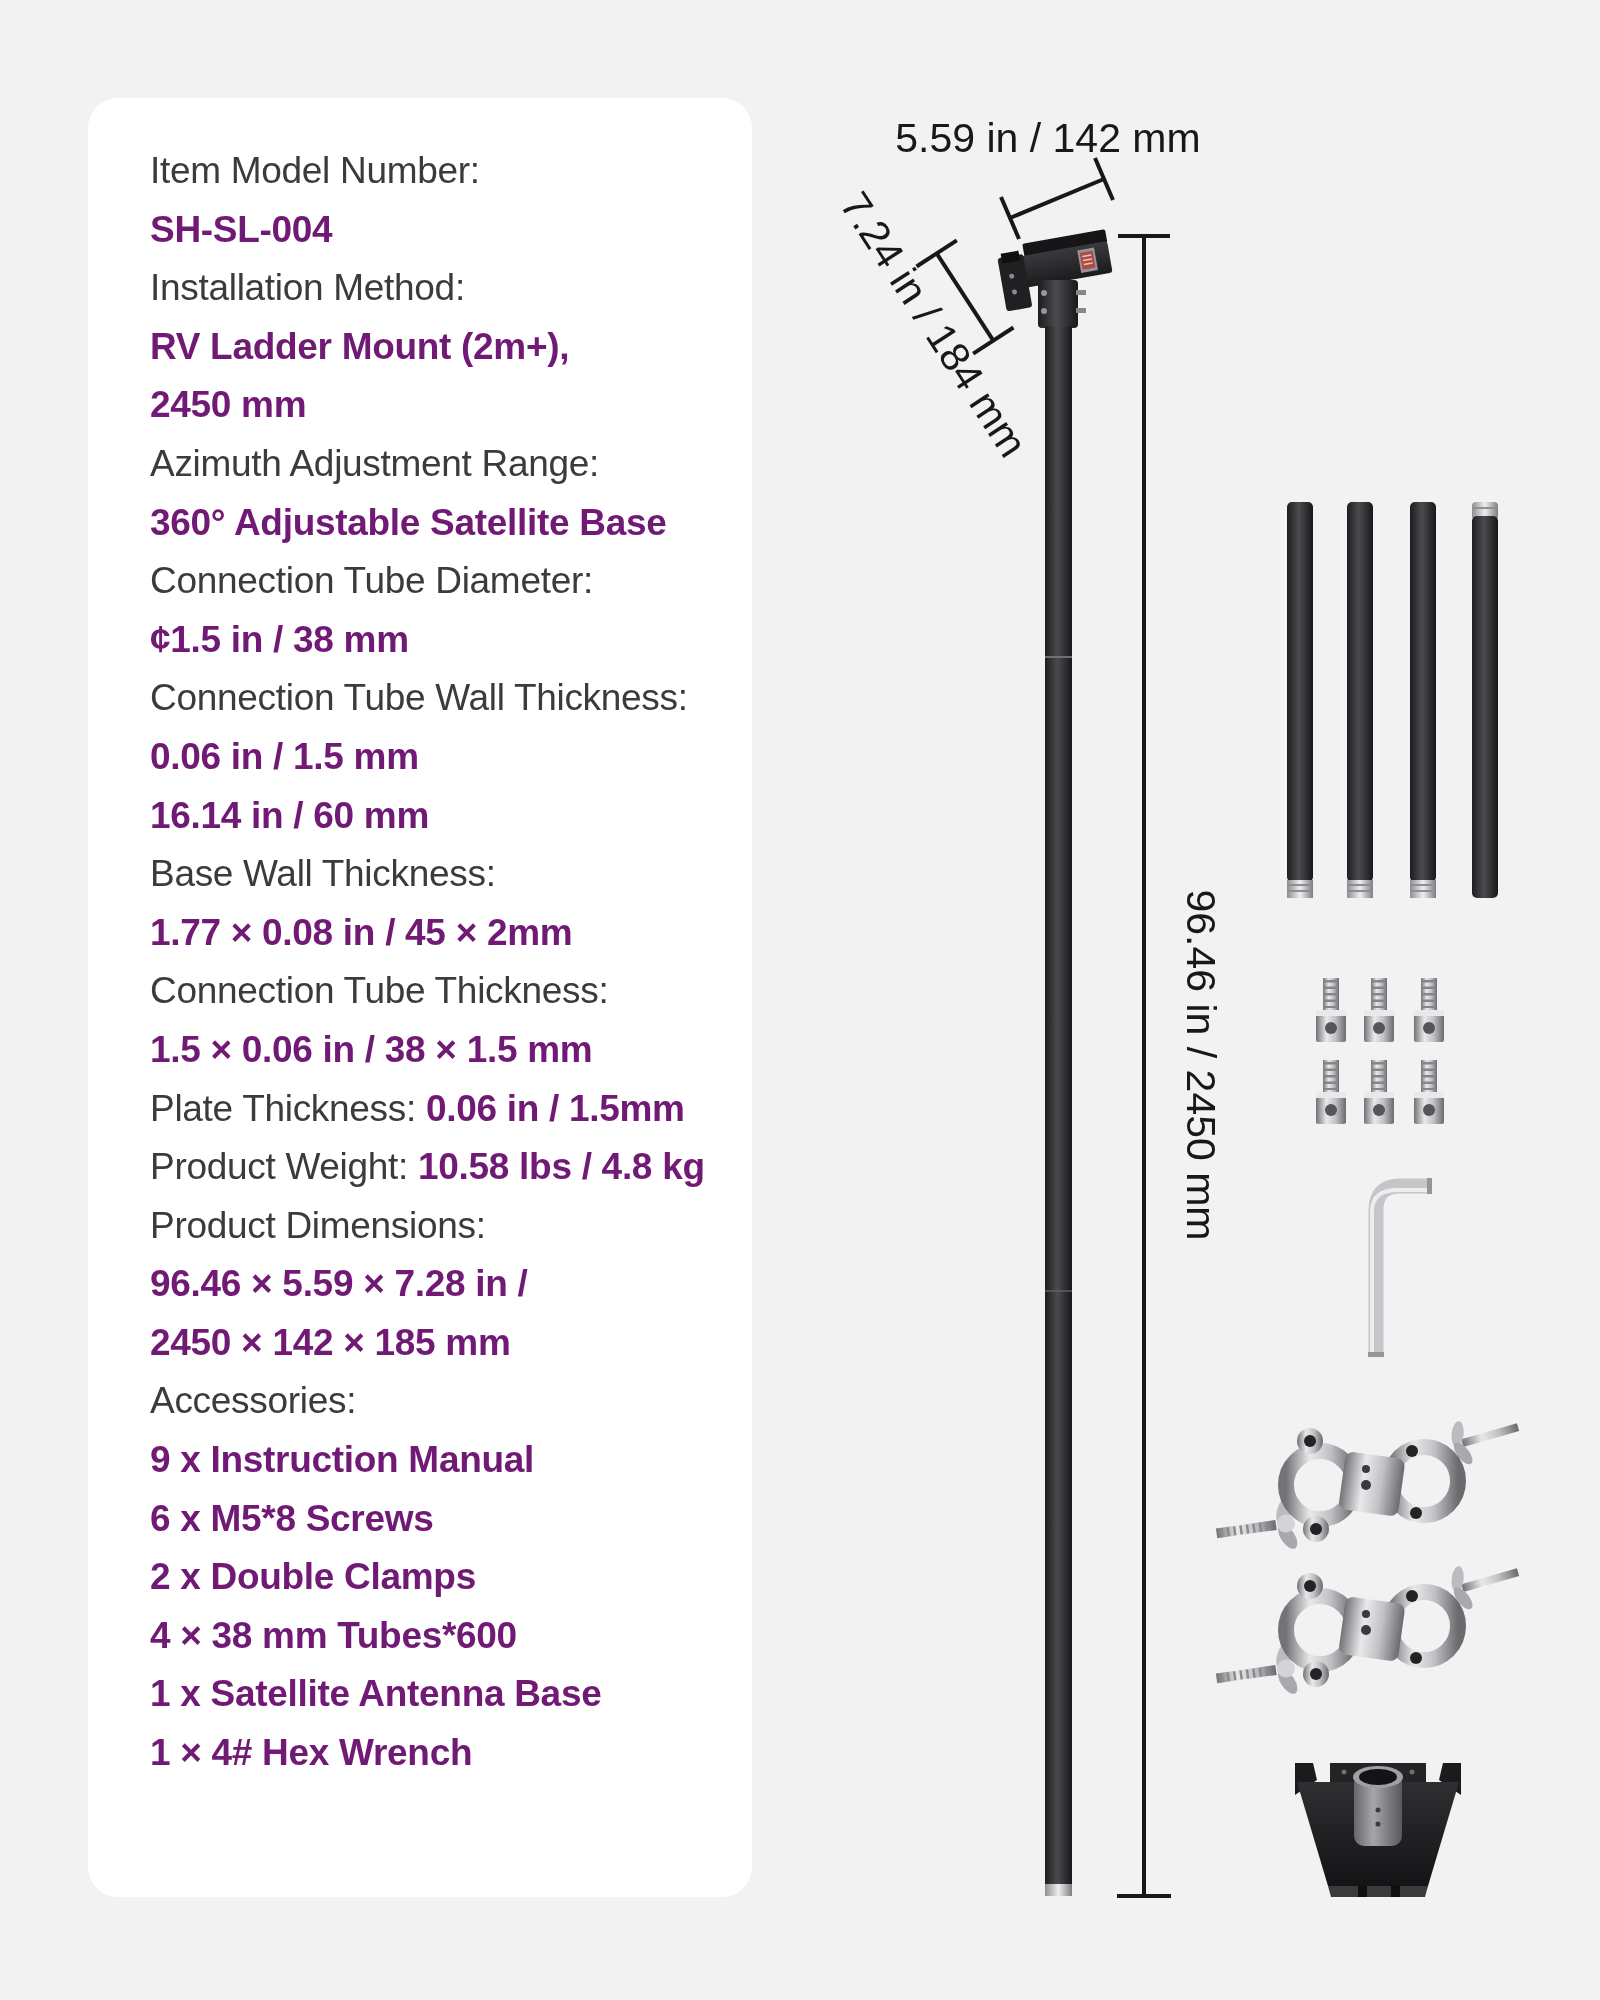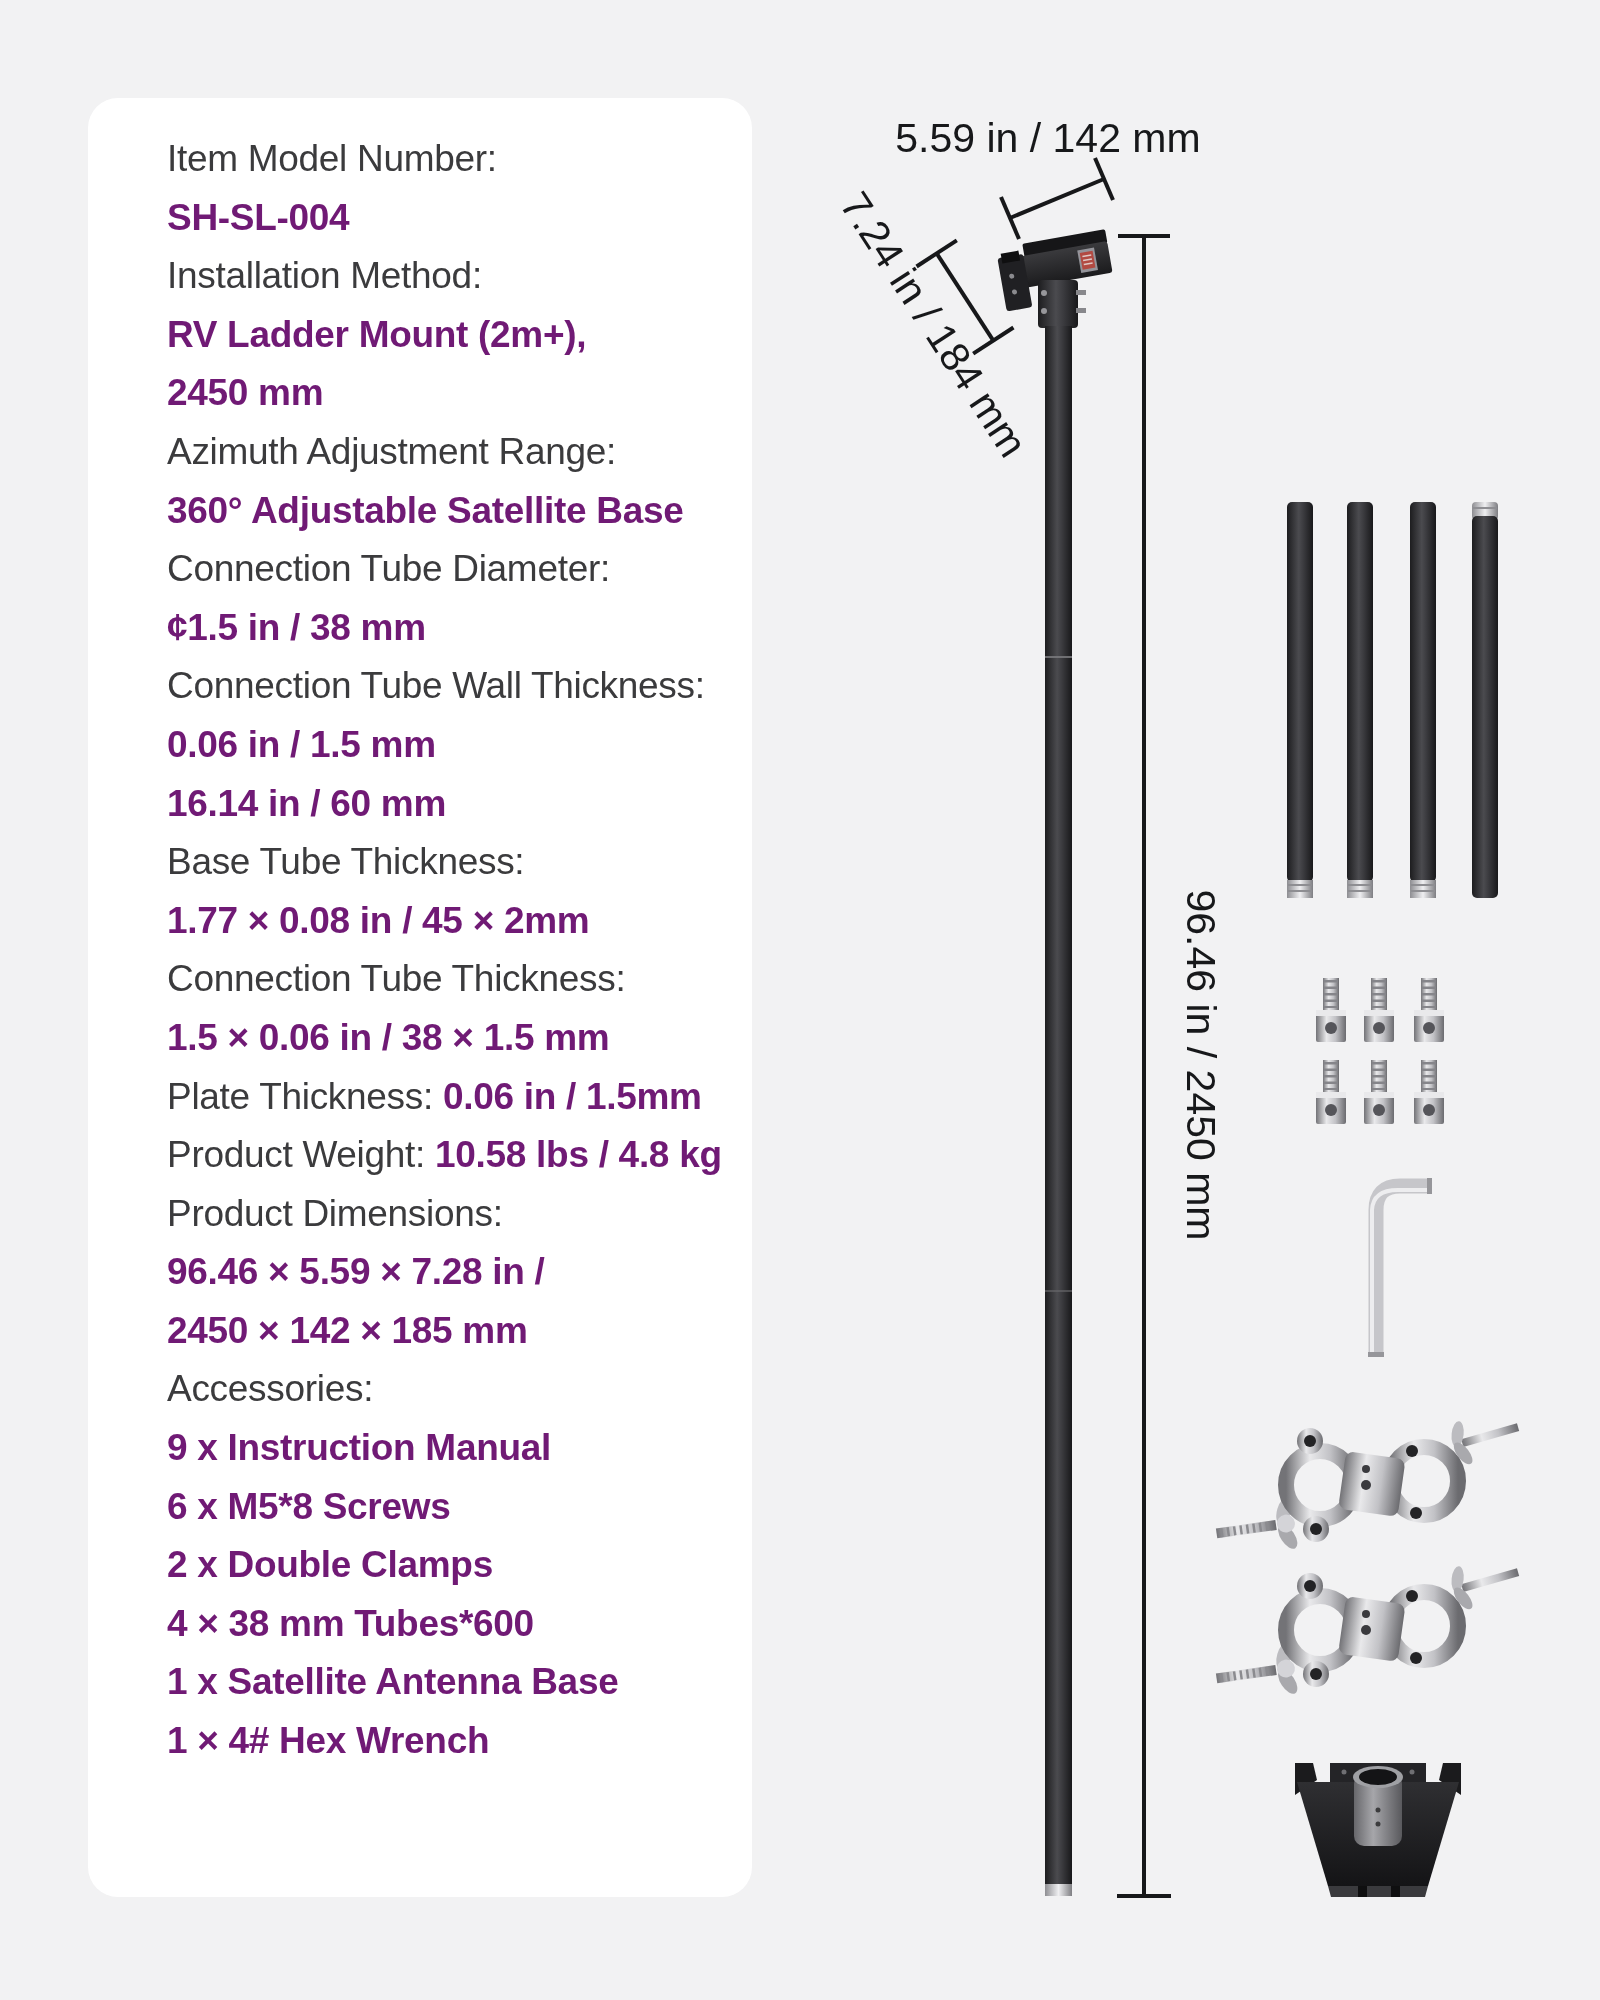--- a/index.html
+++ b/index.html
@@ -5,21 +5,21 @@
   html,body{margin:0;padding:0;}
   body{
     width:1600px;height:2000px;position:relative;overflow:hidden;
     background:#f2f2f3;
     font-family:"Liberation Sans",sans-serif;
   }
   .spec-card{
     position:absolute;left:88px;top:98px;width:664px;height:1799px;
     background:#ffffff;border-radius:30px;
   }
-  .spec-list{position:absolute;left:62px;top:32px;margin-left:17px;}
+  .spec-list{position:absolute;left:62px;top:44px;}
   .spec-line{display:block;height:58.6px;line-height:58.6px;white-space:nowrap;
     font-size:37px;letter-spacing:-0.3px;}
   .spec-line .lbl{color:#3b3b3d;font-weight:normal;}
   .spec-line .val{color:#701a75;font-weight:bold;}
   svg.diagram{position:absolute;left:0;top:0;}
   .dim-text{font-family:"Liberation Sans",sans-serif;font-size:41px;fill:#17181a;}
 </style>
 </head>
 <body>
 
@@ -30,21 +30,21 @@
       <div class="spec-line"><span class="lbl">Installation Method:</span><span class="val"></span></div>
       <div class="spec-line"><span class="lbl"></span><span class="val">RV Ladder Mount (2m+),</span></div>
       <div class="spec-line"><span class="lbl"></span><span class="val">2450 mm</span></div>
       <div class="spec-line"><span class="lbl">Azimuth Adjustment Range:</span><span class="val"></span></div>
       <div class="spec-line"><span class="lbl"></span><span class="val">360° Adjustable Satellite Base</span></div>
       <div class="spec-line"><span class="lbl">Connection Tube Diameter:</span><span class="val"></span></div>
       <div class="spec-line"><span class="lbl"></span><span class="val">¢1.5 in / 38 mm</span></div>
       <div class="spec-line"><span class="lbl">Connection Tube Wall Thickness:</span><span class="val"></span></div>
       <div class="spec-line"><span class="lbl"></span><span class="val">0.06 in / 1.5 mm</span></div>
       <div class="spec-line"><span class="lbl"></span><span class="val">16.14 in / 60 mm</span></div>
-      <div class="spec-line"><span class="lbl">Base Tube Thickness:</span><span class="val"></span></div>
+      <div class="spec-line"><span class="lbl">Base Wall Thickness:</span><span class="val"></span></div>
       <div class="spec-line"><span class="lbl"></span><span class="val">1.77 × 0.08 in / 45 × 2mm</span></div>
       <div class="spec-line"><span class="lbl">Connection Tube Thickness:</span><span class="val"></span></div>
       <div class="spec-line"><span class="lbl"></span><span class="val">1.5 × 0.06 in / 38 × 1.5 mm</span></div>
       <div class="spec-line"><span class="lbl">Plate Thickness: </span><span class="val">0.06 in / 1.5mm</span></div>
       <div class="spec-line"><span class="lbl">Product Weight: </span><span class="val">10.58 lbs / 4.8 kg</span></div>
       <div class="spec-line"><span class="lbl">Product Dimensions:</span><span class="val"></span></div>
       <div class="spec-line"><span class="lbl"></span><span class="val">96.46 × 5.59 × 7.28 in /</span></div>
       <div class="spec-line"><span class="lbl"></span><span class="val">2450 × 142 × 185 mm</span></div>
       <div class="spec-line"><span class="lbl">Accessories:</span><span class="val"></span></div>
       <div class="spec-line"><span class="lbl"></span><span class="val">9 x Instruction Manual</span></div>

